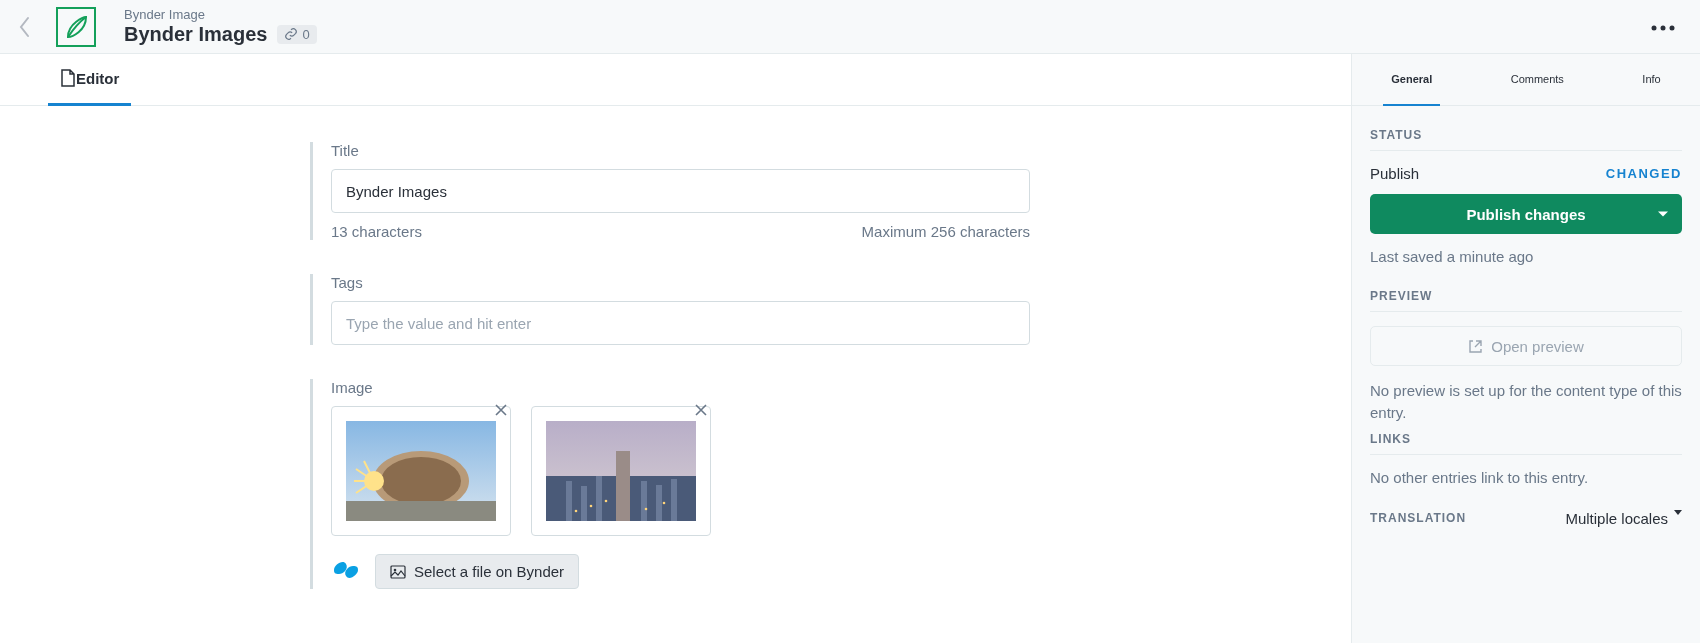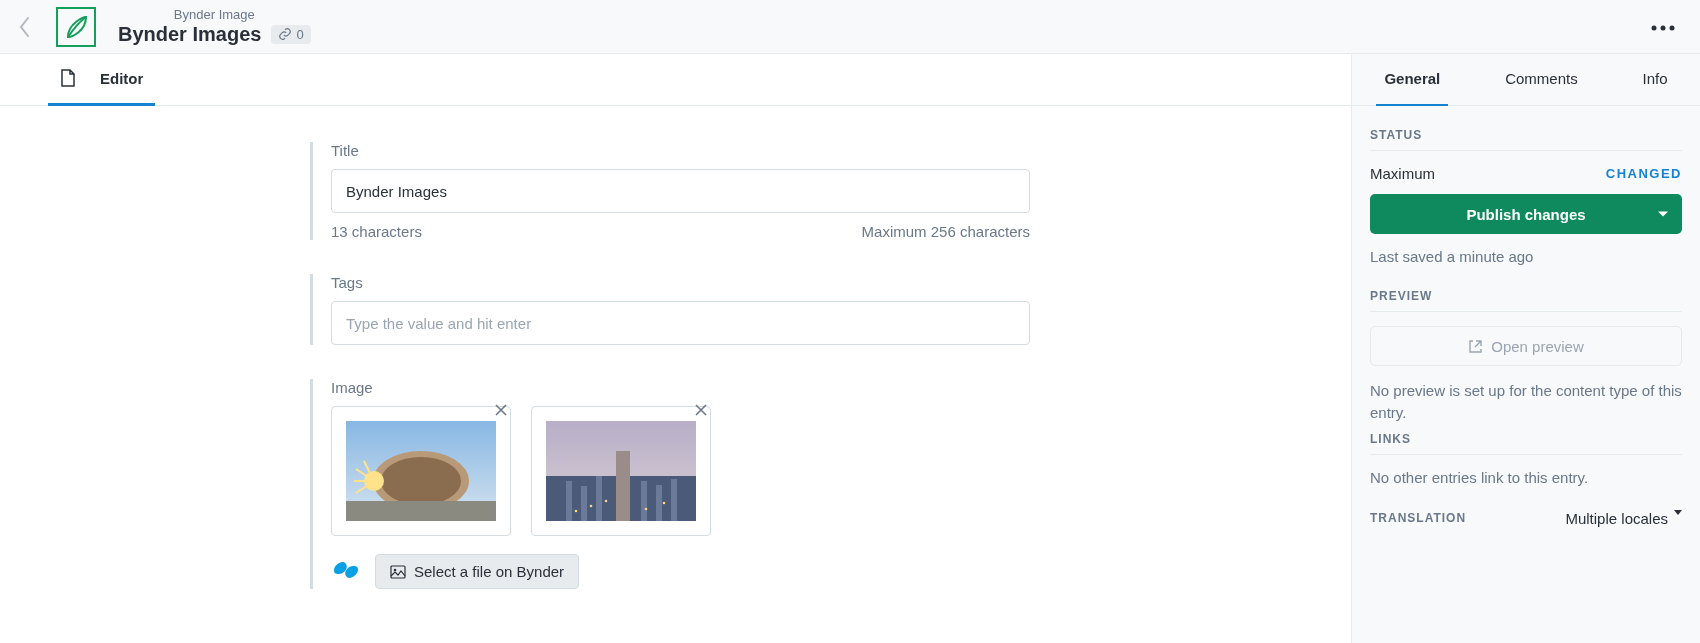--- a/index.html
+++ b/index.html
@@ -31,21 +31,21 @@
     cursor: pointer;
   }
   .header-icon-wrap {
     width: 40px;
     height: 40px;
     margin-left: 6px;
     display: flex;
     align-items: center;
     justify-content: center;
   }
-  .header-titles { margin-left: 22px; display:flex; flex-direction:column; justify-content:center;align-items:center; }
+  .header-titles { margin-left: 28px; display:flex; flex-direction:column; justify-content:center; }
   .header-breadcrumb { font-size: 13px; color: #6a7889; line-height:1.2; }
   .header-title-row { display:flex; align-items:center; gap:10px; }
   .header-title { font-size: 20px; font-weight: 700; line-height:1.2; }
   .header-badge {
     display:inline-flex; align-items:center; gap:4px;
     background:#e8ebee; color:#6a7889;
     padding:2px 7px; border-radius:4px; font-size:13px;
   }
   .header-more {
     margin-left:auto;
@@ -76,21 +76,21 @@
   
   .main-tabs {
     height:52px;
     border-bottom:1px solid #e5ebed;
     display:flex;
     align-items:center;
     padding-left:48px;
     background:#fff;
   }
   .main-tab {
-    display:flex; align-items:center; gap:24px;
+    display:flex; align-items:center; gap:0;
     padding: 0 12px;
     height:52px;
     font-size:15px;
     font-weight:600;
     color:#2a3039;
     border-bottom:3px solid transparent;
     cursor:pointer;
   }
   .main-tab.active { border-bottom-color:#1683d0; }
 
@@ -155,21 +155,21 @@
     height:52px;
     border-bottom:1px solid #e5ebed;
     display:flex;
     align-items:center;
     justify-content:space-around;
     background:#f7f9fa;
   }
   .side-tab {
     height:52px;
     display:flex; align-items:center;
-    font-size:15px;
+    font-size:11px;
     color:#2a3039;
     border-bottom:2px solid transparent;
     cursor:pointer;
     padding:0 8px;
   }
   .side-tab.active { font-weight:700; border-bottom-color:#1683d0; }
 
   .side-body { padding: 16px 18px 24px 18px; }
   .side-section-title {
     font-size:12px;
@@ -379,21 +379,21 @@
     <div class="side-tabs">
       <div class="side-tab active">General</div>
       <div class="side-tab">Comments</div>
       <div class="side-tab">Info</div>
     </div>
 
     <div class="side-body">
 
       <div class="side-section-title">STATUS</div>
       <div class="status-row">
-        <span class="status-current">Maximum</span>
+        <span class="status-current">Publish</span>
         <span class="status-changed">CHANGED</span>
       </div>
       <button class="publish-btn">
         <span>Publish changes</span>
         <span class="publish-caret"></span>
       </button>
       <div class="last-saved">Last saved a minute ago</div>
 
       <div class="side-section-title">PREVIEW</div>
       <button class="preview-btn">

